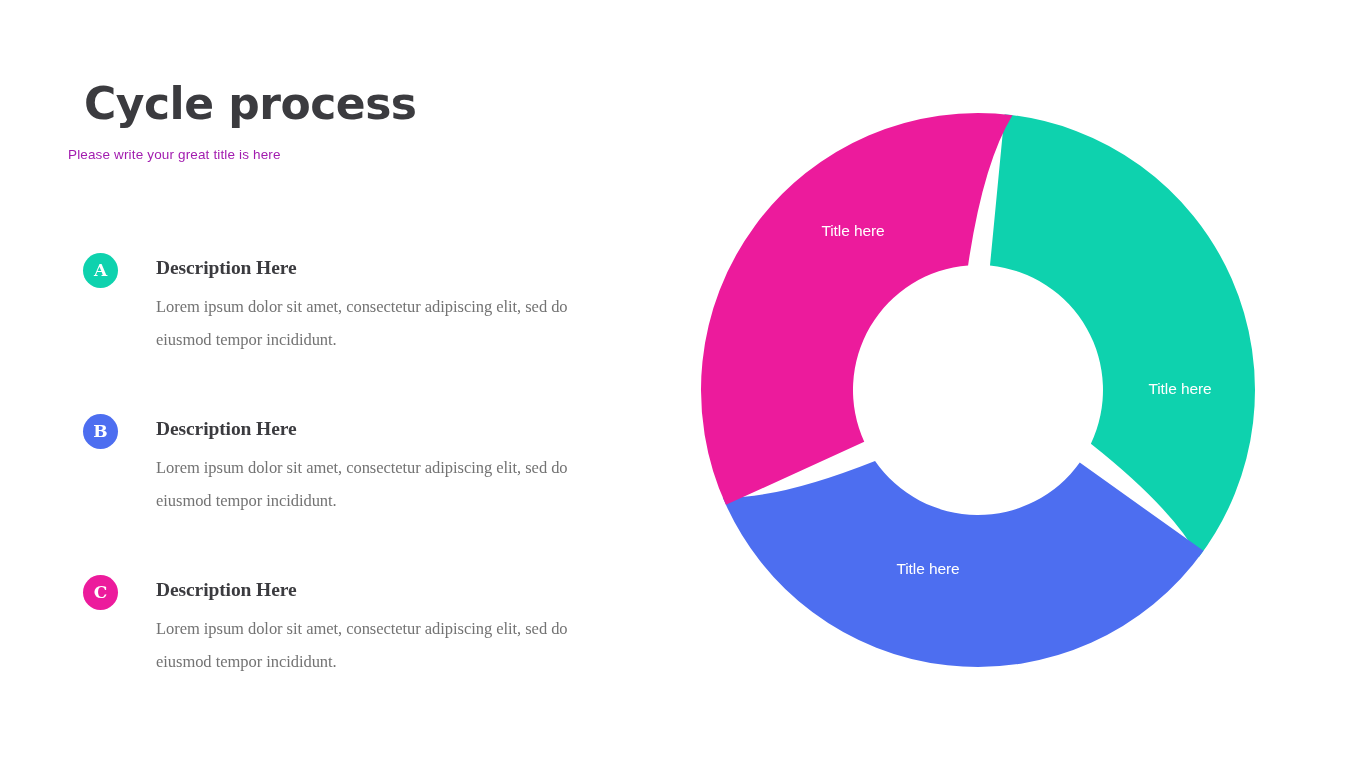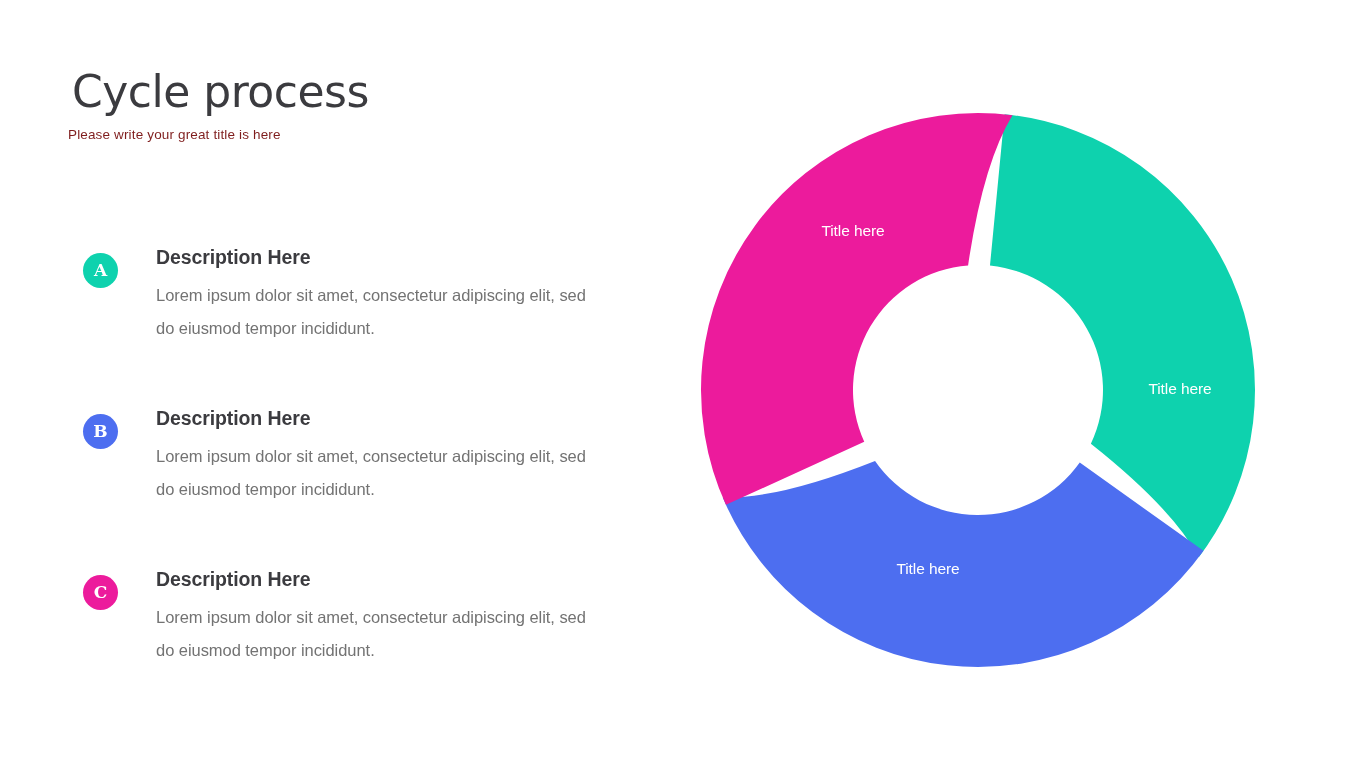--- a/index.html
+++ b/index.html
@@ -25,35 +25,35 @@
   }
 
   
   #heading {
     position: absolute;
     left: 68px;
     top: 62px;
     width: 620px;
   }
   #page-title {
-    margin: 4px;
+    margin: 16px;
     font-family: "DejaVu Sans", "Liberation Sans", sans-serif;
     font-size: 44px;
     line-height: 52px;
-    font-weight: 400;
+    font-weight: 700;
     letter-spacing: -0.5px;
     color: #3b3b3f;
     white-space: nowrap;
   }
   #page-subtitle {
     margin: 8px 0 0 0;
     font-size: 13.5px;
     line-height: 18px;
     font-weight: 400;
-    color: #7f1d1d;
+    color: #a21caf;
     letter-spacing: 0.15px;
     white-space: nowrap;
   }
 
   
   #item-list {
     position: absolute;
     left: 68px;
     top: 243px;
     width: 545px;
@@ -75,22 +75,23 @@
     color: #ffffff;
     font-family: "DejaVu Serif", "Liberation Serif", serif;
     font-size: 17px;
     font-weight: 700;
     line-height: 1;
     user-select: none;
   }
   .item-body {
     position: absolute;
     left: 88px;
-    top: 1px;
+    top: 12px;
     width: 455px;
+    font-family: Liberation Serif, serif;
   }
   .item-title {
     margin: 0;
     font-size: 19.5px;
     line-height: 26px;
     font-weight: 700;
     color: #3b3b3f;
     letter-spacing: -0.1px;
   }
   .item-desc {

